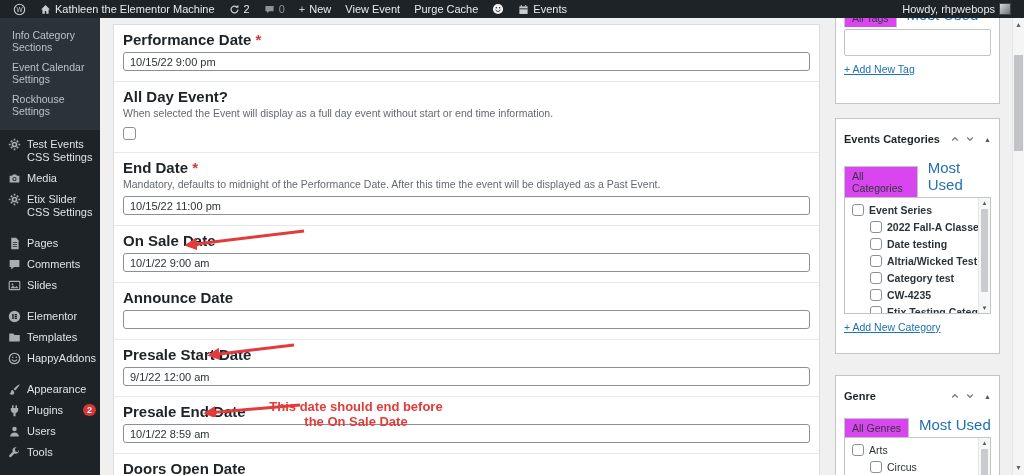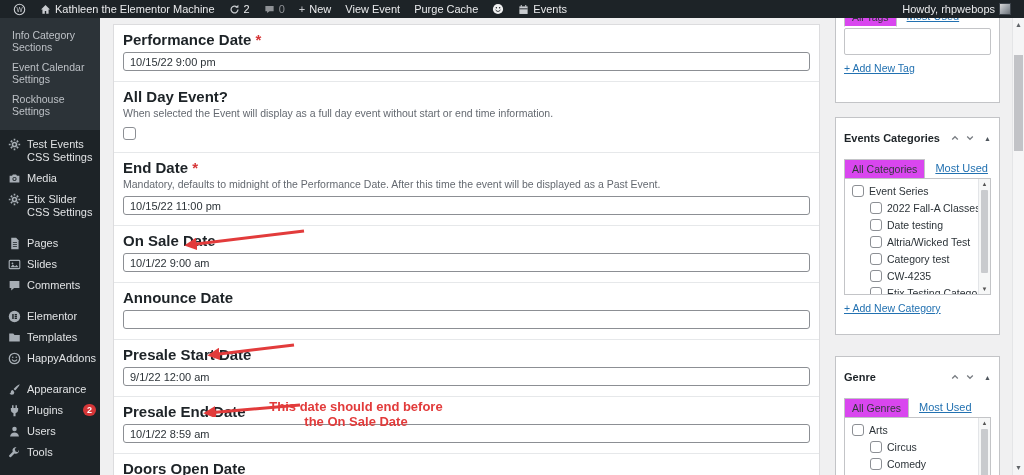--- a/index.html
+++ b/index.html
@@ -48,23 +48,23 @@
   
   .right-col{position:absolute;left:735px;top:0;width:165px;}
   .postbox{background:#fff;border:1px solid #c3c4c7;}
   .tags-box{margin-top:-13px;padding-bottom:8px;}
   .postbox-header{display:flex;align-items:center;padding:14px 8px;gap:5px;}
   .postbox-title{flex:1;font-weight:700;font-size:11px;color:#1d2327;}
   .order-btn{color:#787c82;display:flex;cursor:pointer;}
   .toggle-btn{color:#50575e;font-size:7px;margin-left:4px;cursor:pointer;}
   .cat-tabs{padding:0 8px;position:relative;display:flex;align-items:flex-end;gap:10px;}
   .tab-active{display:inline-block;background:#d946ef;border:1px solid #c3c4c7;border-bottom:1px solid #fff;padding:3px 7px;font-size:10.5px;color:#32373c;position:relative;top:1px;cursor:pointer;}
-  .tab-link{color:var(--link_blue);font-size:11px;padding-bottom:4px;cursor:pointer;text-decoration:underline;}
+  .tab-link{color:var(--link_blue);font-size:15px;padding-bottom:4px;cursor:pointer;}
   .tabs-panel{margin:0 8px;border:1px solid #c3c4c7;position:relative;overflow:hidden;padding:5px 16px 4px 7px;background:#fff;}
-  .tabs-panel.cats{height:117px;}
+  .tabs-panel.cats{height:117px;font-weight:bold;}
   .tabs-panel.genres{height:132px;}
   .check-item{display:flex;align-items:center;gap:5px;margin:1px 0 5px;font-size:10.5px;color:#2c3338;cursor:pointer;white-space:nowrap;}
   .check-item.ind{margin-left:18px;}
   .mini-scroll{position:absolute;right:0;top:0;bottom:0;width:12px;background:#f6f7f7;border-left:1px solid #e3e5e8;}
   .mini-scroll .sa{position:absolute;left:0;right:0;text-align:center;font-size:6px;color:#555;line-height:10px;}
   .mini-scroll .sa.up{top:0;} .mini-scroll .sa.down{bottom:0;}
   .mini-thumb{position:absolute;left:2px;right:2px;top:11px;height:72%;background:#c9cbce;border-radius:1px;}
   .add-link{display:inline-block;margin:7px 8px 20px;color:var(--link_blue);text-decoration:underline;font-size:10.5px;cursor:pointer;}
   .tag-area{margin:2px 8px 0;height:27px;border:1px solid #c3c4c7;border-radius:2px;background:#fff;cursor:text;}
   .box-gap1{height:14px;} .box-gap2{height:21px;}
@@ -199,34 +199,34 @@
             <svg viewBox="0 0 16 16" width="13" height="13">
               <path fill="currentColor" d="M4 1h6l3 3v11H4z"></path>
               <path fill="#1d2327" d="M6 6h5v1H6zM6 8.5h5v1H6zM6 11h5v1H6z"></path>
             </svg>
           </span>
           <span class="mi-label">Pages</span>
         </div>
         <div class="menu-item">
           <span class="icon">
             <svg viewBox="0 0 16 16" width="13" height="13">
+              <path fill="currentColor" d="M2 2.5h12V11H7.5L4 14v-3H2z"></path>
+            </svg>
+          </span>
+          <span class="mi-label">Comments</span>
+        </div>
+        <div class="menu-item">
+          <span class="icon">
+            <svg viewBox="0 0 16 16" width="13" height="13">
               <rect x="1.5" y="3" width="13" height="10" rx="1" fill="none" stroke="currentColor" stroke-width="1.4"></rect>
               <circle cx="5.5" cy="6.5" r="1.1" fill="currentColor"></circle>
               <path d="M3 11.5l3-3.5 2.5 2.5 2-2 2.5 3z" fill="currentColor"></path>
             </svg>
           </span>
           <span class="mi-label">Slides</span>
-        </div>
-        <div class="menu-item">
-          <span class="icon">
-            <svg viewBox="0 0 16 16" width="13" height="13">
-              <path fill="currentColor" d="M2 2.5h12V11H7.5L4 14v-3H2z"></path>
-            </svg>
-          </span>
-          <span class="mi-label">Comments</span>
         </div>
         <div class="menu-item gap">
           <span class="icon">
             <svg viewBox="0 0 16 16" width="13" height="13">
               <circle cx="8" cy="8" r="7" fill="currentColor"></circle>
               <path fill="#1d2327" d="M5.2 4.8h1.8v6.4H5.2zM8.2 4.8H11v1.6H8.2zM8.2 7.2H11v1.6H8.2zM8.2 9.6H11v1.6H8.2z"></path>
             </svg>
           </span>
           <span class="mi-label">Elementor</span>
         </div>

